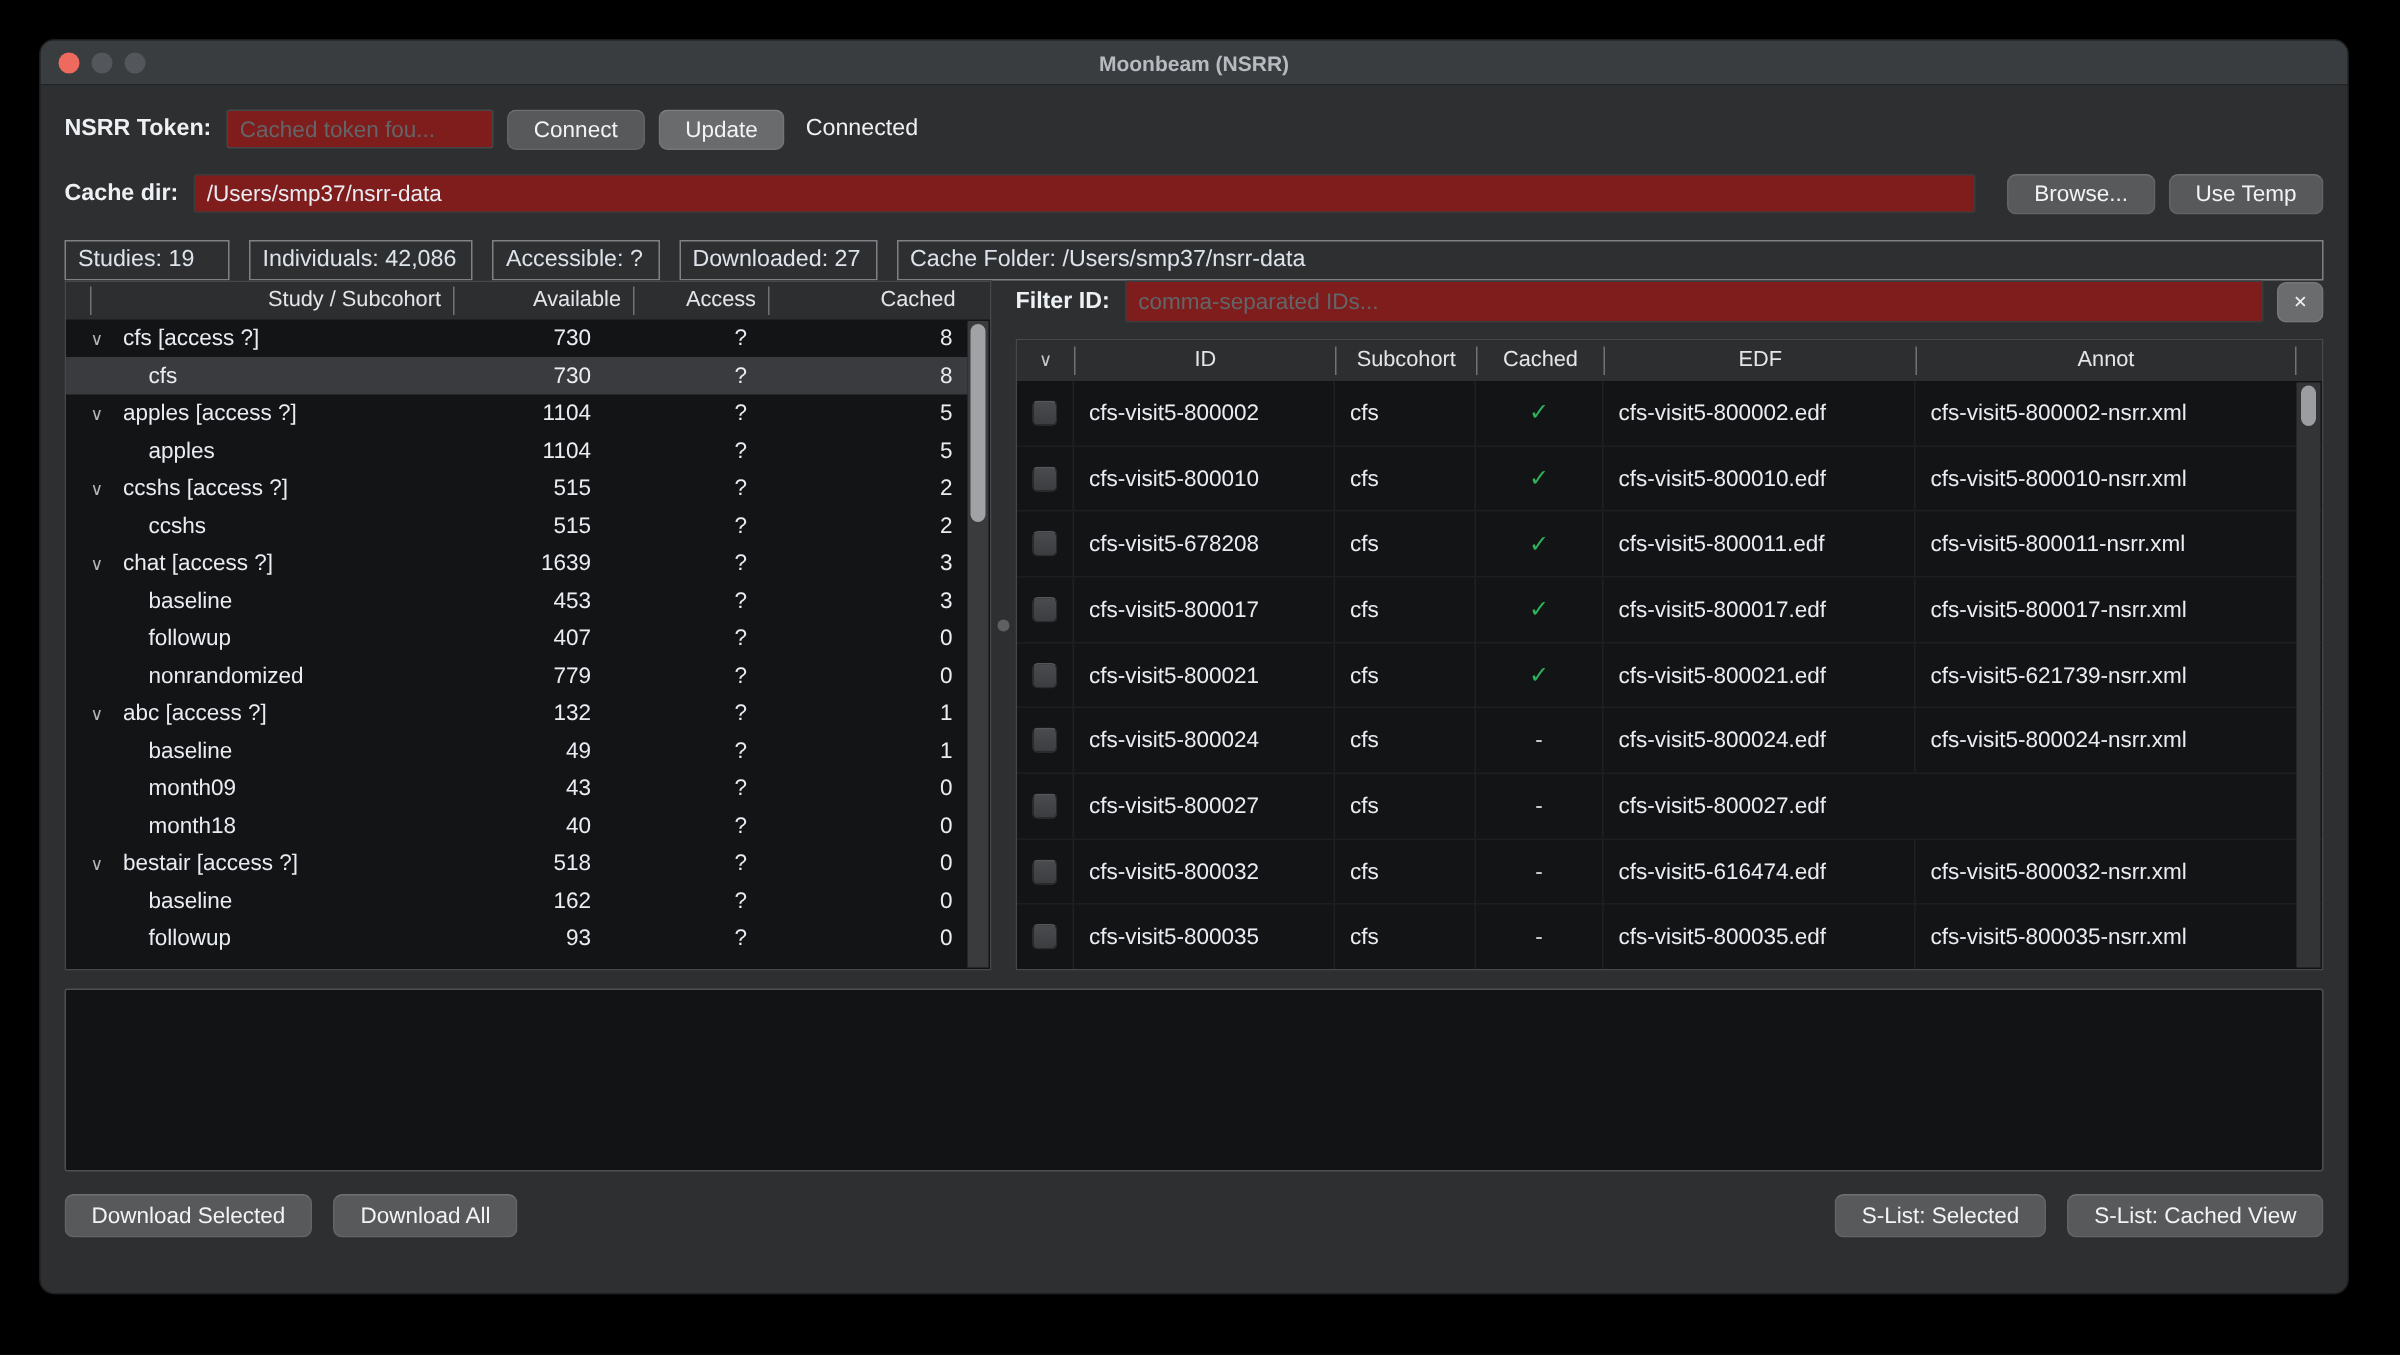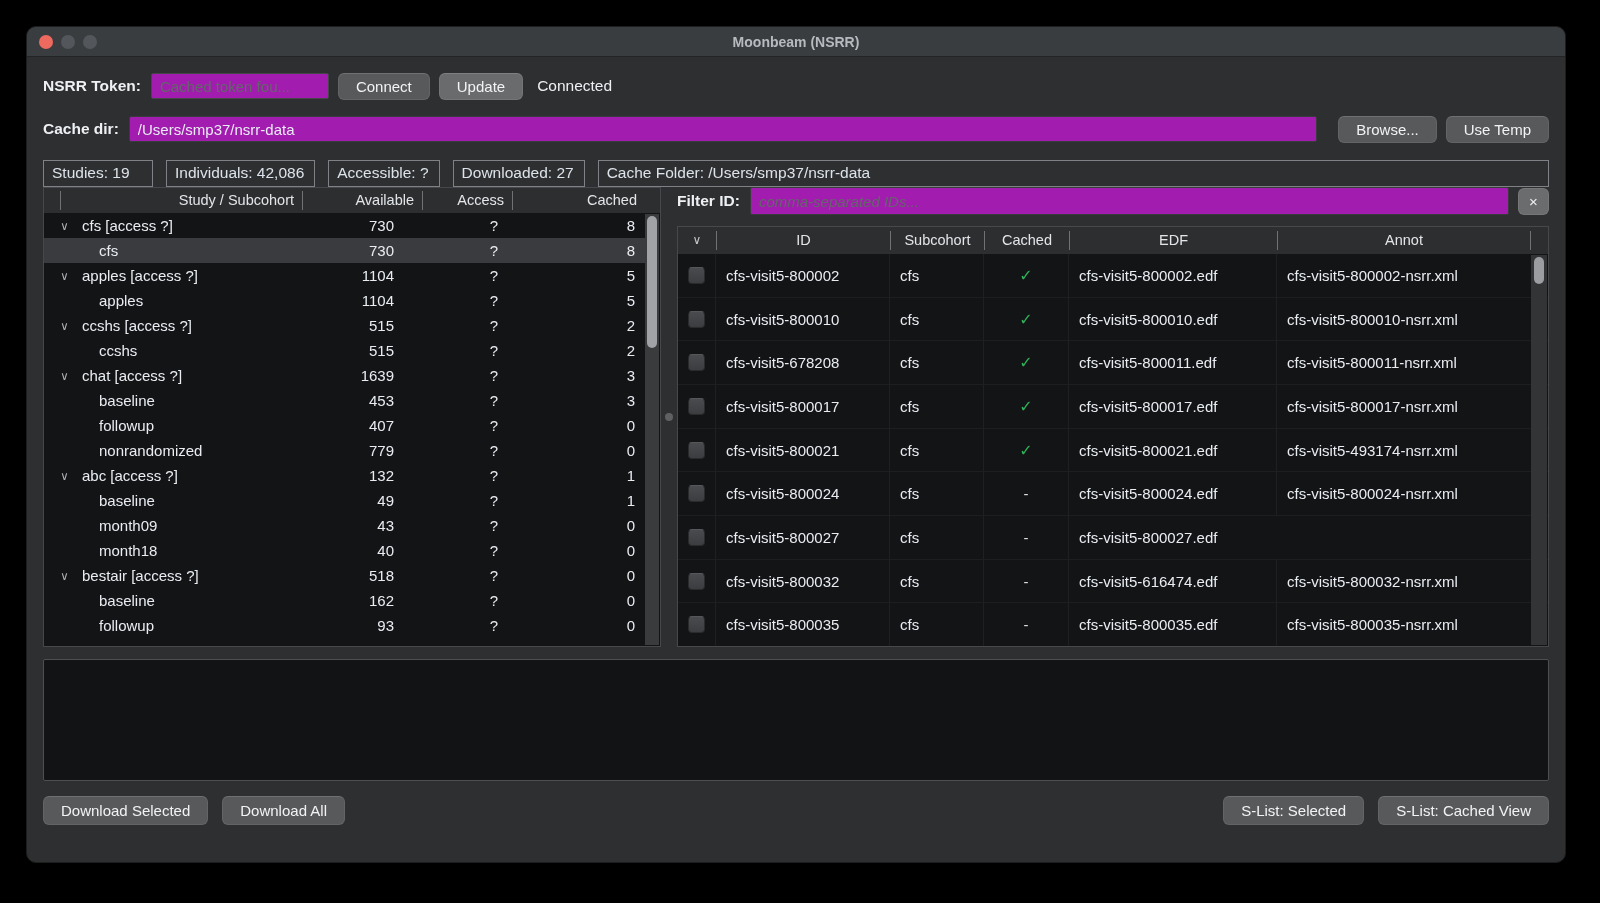--- a/index.html
+++ b/index.html
@@ -25,21 +25,21 @@
 
   .content { flex:1; padding:14px 16px 18px 16px; display:flex; flex-direction:column; }
 
   .row { display:flex; align-items:center; }
   .token-row { height:30px; margin-bottom:14px; }
   .cache-row { height:28px; margin-bottom:16px; }
 
   label.fieldlabel { color:#eef1f4; font-size:15.5px; font-weight:600; margin-right:10px; white-space:nowrap; }
 
   .text-input {
-    background:#a21caf; border:1px solid #454648; color:#e9edf2; font-size:15px;
+    background:#7f1d1d; border:1px solid #454648; color:#e9edf2; font-size:15px;
     font-family:inherit; border-radius:2px; padding:0 8px; outline:none; height:26px;
   }
   .text-input::placeholder { color:#626669; }
   .token-input { width:178px; }
   .cache-input { flex:1; border-color:#3a3b3d; margin-right:12px; }
 
   .btn {
     background:#58595b; border:1px solid rgba(255,255,255,.07); border-top-color:rgba(255,255,255,.14);
     color:#f2f3f5; font-size:15px; font-family:inherit; border-radius:6px; height:27px;
     padding:0 17px; margin-left:9px; white-space:nowrap; cursor:default;
@@ -88,21 +88,21 @@
   .vscroll { position:absolute; width:14px; background:#3a3b3d; right:1px; }
   .vscroll .thumb { width:10px; margin:2px auto 0 auto; background:#a0a2a5; border-radius:5px; }
   .tree-scroll { top:26px; bottom:1px; }
   .tree-scroll .thumb { height:132px; }
 
   .splitter { width:16px; flex:0 0 16px; position:relative; }
   .splitter .dot { position:absolute; left:50%; top:50%; width:8px; height:8px; margin:-4px 0 0 -4px; border-radius:50%; background:#5e6062; }
 
   .right-panel { flex:1; display:flex; flex-direction:column; min-width:0; }
   .filter-row { height:28px; margin-bottom:11px; display:flex; align-items:center; }
-  .filter-input { flex:1; height:28px; border-color:#3a3b3d;font-style:italic; }
+  .filter-input { flex:1; height:28px; border-color:#3a3b3d; }
   .clear-btn {
     width:31px; height:27px; margin-left:9px; border-radius:6px; background:#6a6c6e;
     border:1px solid rgba(255,255,255,.08); color:#f0f1f3; font-size:15px; line-height:25px; text-align:center;
   }
 
   .files-table { flex:1; display:flex; flex-direction:column; }
   .files-header { grid-template-columns:38px 174px 94px 85px 208px 1fr; padding-right:17px; height:27px; flex:0 0 27px; }
   .files-header .hcell { text-align:center; padding:0 4px; }
   .files-header .hcell.chev-h { color:#c6c8ca; font-size:12px; border-left:none; }
   .files-header .hcell.end-sep { border-right:1px solid #707274; }
@@ -414,21 +414,21 @@
               <div class="file-row">
                 <div class="fcell cb">
                   <span class="checkbox"></span>
                 </div>
                 <div class="fcell">cfs-visit5-800021</div>
                 <div class="fcell">cfs</div>
                 <div class="fcell center">
                   <span class="check-mark">✓</span>
                 </div>
                 <div class="fcell">cfs-visit5-800021.edf</div>
-                <div class="fcell">cfs-visit5-493174-nsrr.xml</div>
+                <div class="fcell">cfs-visit5-621739-nsrr.xml</div>
               </div>
               <div class="file-row">
                 <div class="fcell cb">
                   <span class="checkbox"></span>
                 </div>
                 <div class="fcell">cfs-visit5-800024</div>
                 <div class="fcell">cfs</div>
                 <div class="fcell center">
                   <span class="dash-mark">-</span>
                 </div>

